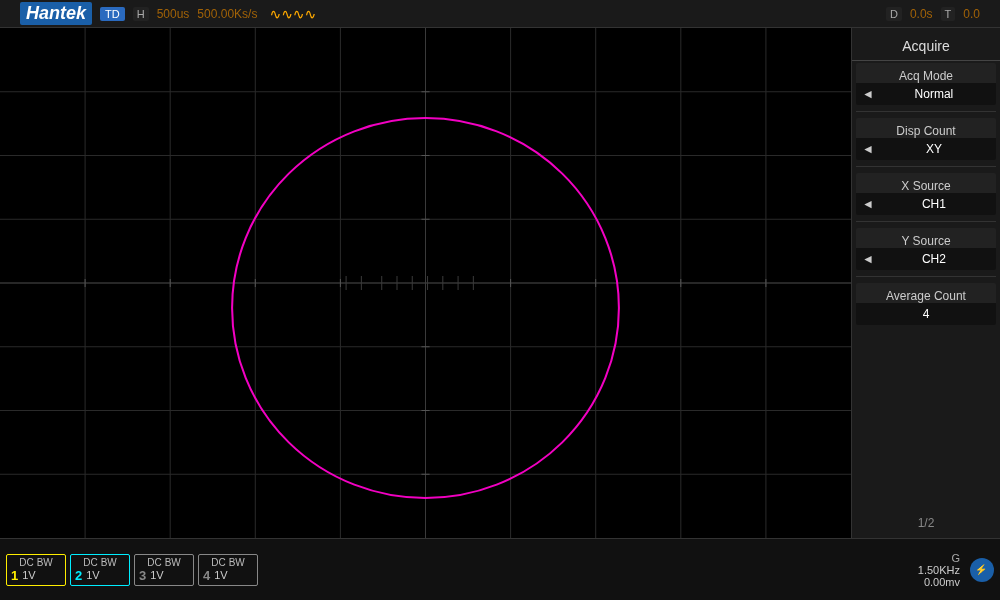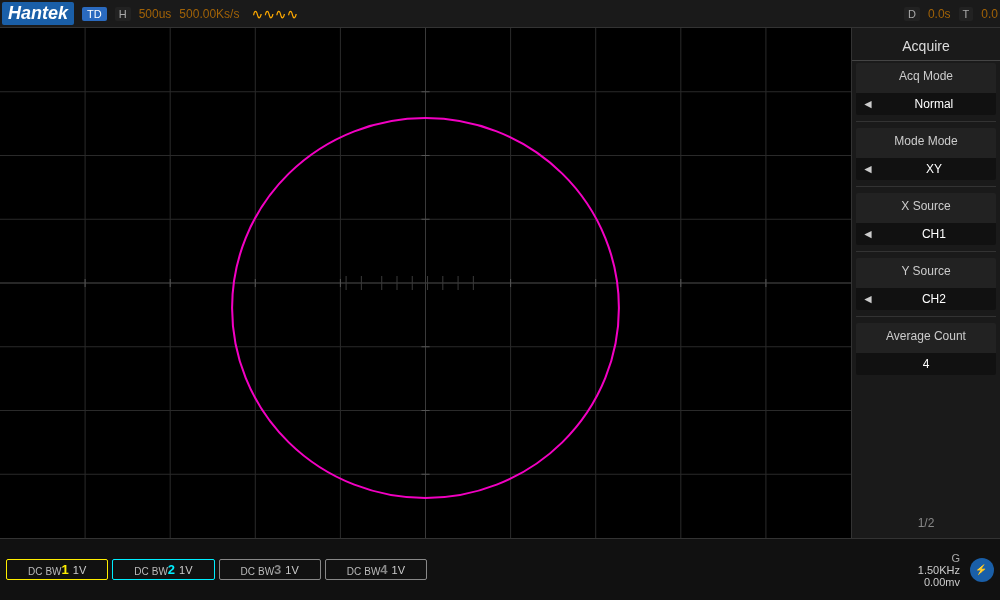--- a/index.html
+++ b/index.html
@@ -10,21 +10,21 @@
       font-family: Arial, sans-serif;
       overflow: hidden;
     }
 
     
     #top-bar {
       height: 28px;
       background: #1a1a1a;
       display: flex;
       align-items: center;
-      padding: 0 2px;
+      padding: 0 20px;
       gap: 8px;
       border-bottom: 1px solid #333;
       justify-content: center;
     }
     .hantek-logo {
       color: #fff;
       font-size: 18px;
       font-weight: bold;
       font-style: italic;
       background: #1a5fa8;
@@ -94,21 +94,21 @@
       font-size: 14px;
       text-align: center;
       padding: 6px 4px;
       border-bottom: 1px solid #444;
     }
 
     .panel-label {
       color: #ccc;
       font-size: 12px;
       text-align: center;
-      padding: 6px 4px 10px;
+      padding: 6px 4px 0;
       background: #222;
       margin: 2px 4px 0;
       border-radius: 2px 2px 0 0;
     }
 
     .panel-value-row {
       display: flex;
       align-items: center;
       justify-content: center;
       background: #111;
@@ -152,26 +152,25 @@
       background: #111;
       border-top: 1px solid #333;
       display: flex;
       align-items: center;
       padding: 0 6px;
       gap: 4px;
     }
 
     .ch-block {
       display: flex;
-      flex-direction: row;
+      flex-direction: column;
       border: 1px solid #666;
       border-radius: 2px;
-      padding: 2px 21px;
+      padding: 2px 4px;
       min-width: 60px;
-      align-items: flex-end;
     }
     .ch-block.ch1 { border-color: #ffee00; }
     .ch-block.ch2 { border-color: #00eeff; }
     .ch-block.ch3 { border-color: #888; }
     .ch-block.ch4 { border-color: #888; }
 
     .ch-num {
       font-size: 13px;
       font-weight: bold;
       text-align: center;
@@ -308,21 +307,21 @@
     <div class="panel-title">Acquire</div>
 
     <div class="panel-label">Acq Mode</div>
     <div class="panel-value-row">
       <span class="arrow-left">◄</span>
       <span class="panel-value">Normal</span>
     </div>
 
     <div class="panel-divider"></div>
 
-    <div class="panel-label">Mode Mode</div>
+    <div class="panel-label">Disp Count</div>
     <div class="panel-value-row">
       <span class="arrow-left">◄</span>
       <span class="panel-value">XY</span>
     </div>
 
     <div class="panel-divider"></div>
 
     <div class="panel-label">X Source</div>
     <div class="panel-value-row">
       <span class="arrow-left">◄</span>

